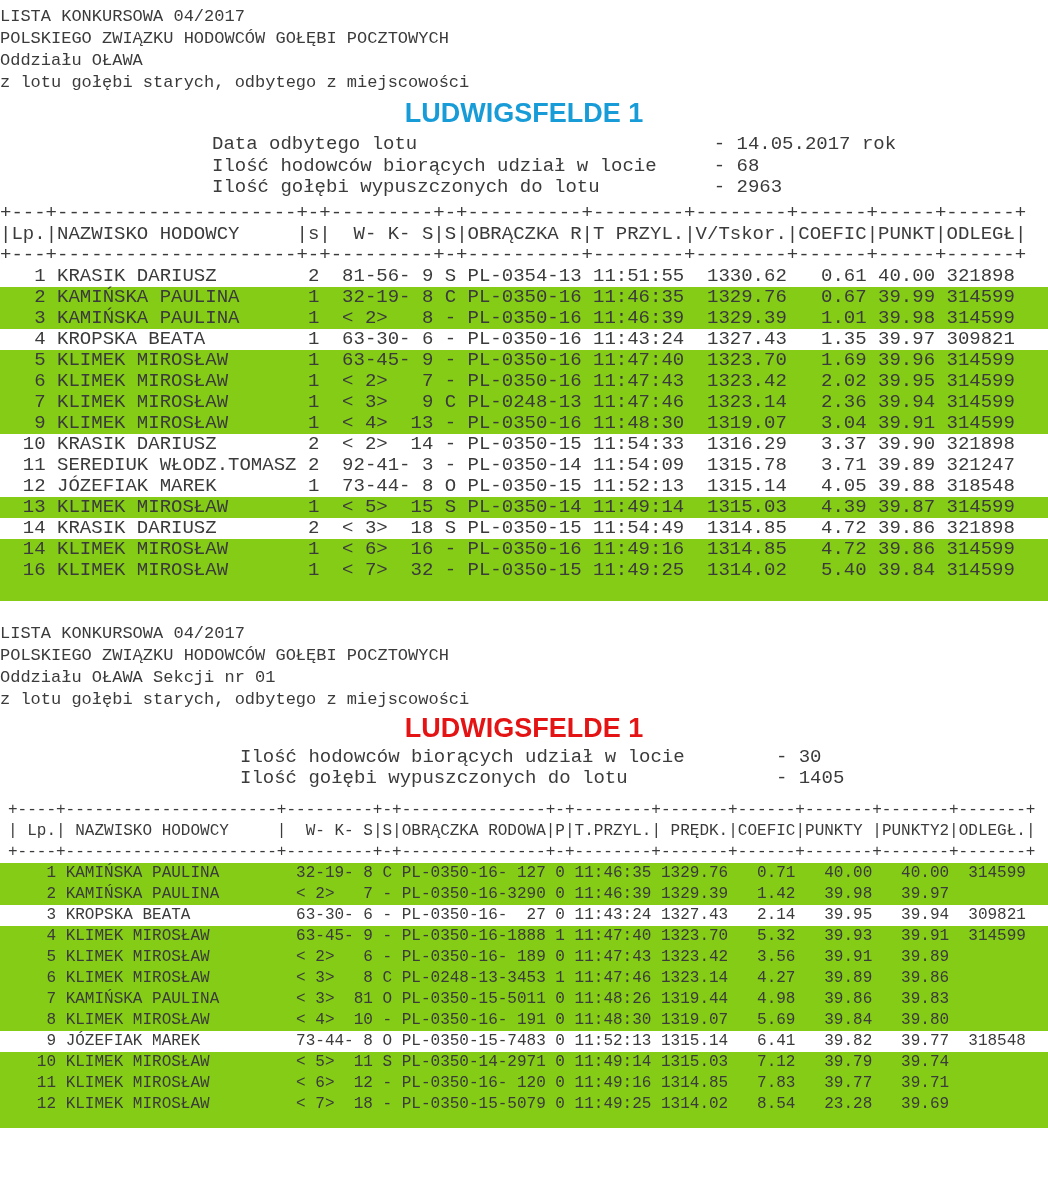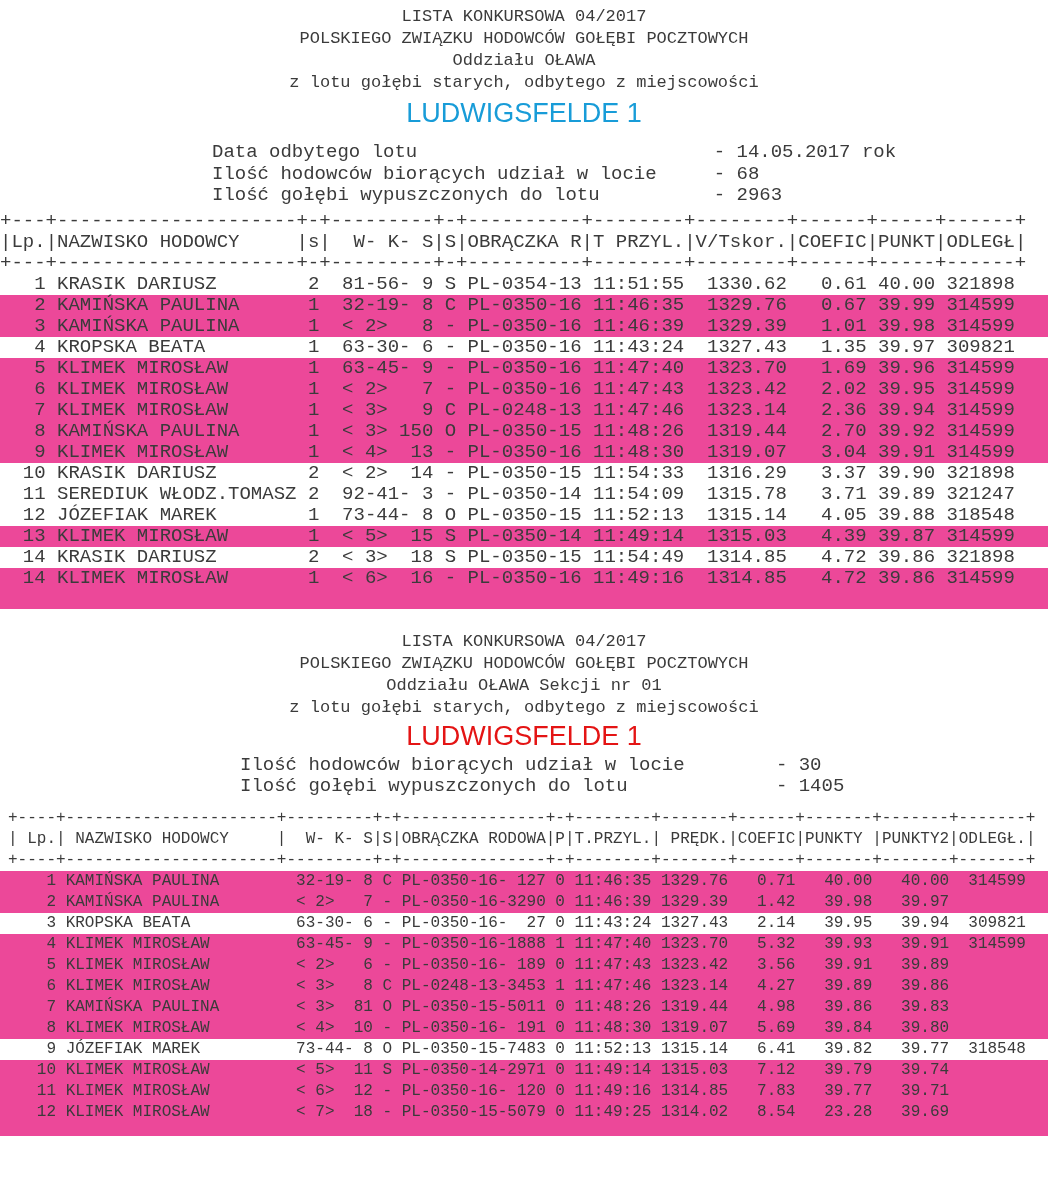--- a/index.html
+++ b/index.html
@@ -10,37 +10,37 @@
   }
   body {
     font-family: "Liberation Mono", "DejaVu Sans Mono", monospace;
     color: #3b3b3b;
   }
   .section { }
   #section-0 { padding-top: 6px; }
   #section-1 { margin-top: 22px; }
 
   .doc-title-line {
-    text-align: center;
+    text-align: left;
     font-size: 17px;
     line-height: 22px;
     white-space: pre;
   }
   .release-site {
     text-align: center;
     font-family: "Liberation Sans", sans-serif;
-    font-weight: normal;
+    font-weight: bold;
     font-size: 27px;
     line-height: 30px;
     margin-top: 4px;
   }
   #section-1 .release-site { margin-top: 2px; }
 
   .info-block {
-    margin-top: 14px;
+    margin-top: 6px;
     font-size: 19px;
     line-height: 21.5px;
   }
   #section-0 .info-block { margin-left: 212px; }
   #section-1 .info-block { margin-left: 240px; margin-top: 4px; }
   .info-label { display: inline-block; white-space: pre; vertical-align: top; }
   #section-0 .info-label { width: 44ch; }
   #section-1 .info-label { width: 47ch; }
   .info-value { white-space: pre; }
 
@@ -48,21 +48,21 @@
   #results-table-0 { font-size: 19px; }
   #section-1 .results-table { margin-top: 10px; }
   #results-table-1 { font-size: 16px; }
   #results-table-1 .tline { padding-left: 8px; }
 
   .tline {
     white-space: pre;
     line-height: 21px;
     height: 21px;
   }
-  .hl { background: #ec4899; }
+  .hl { background: #84cc16; }
   .tail { width: 100%; }
 </style>
 </head>
 <body>
 
 <div>
 
   <div class="section" id="section-0">
     <div class="doc-title-line">LISTA KONKURSOWA 04/2017</div>
     <div class="doc-title-line">POLSKIEGO ZWIĄZKU HODOWCÓW GOŁĘBI POCZTOWYCH</div>
@@ -78,28 +78,28 @@
         <div class="tline">+---+---------------------+-+---------+-+----------+--------+--------+------+-----+------+</div>
         <div class="tline">|<span>Lp.</span>|<span>NAZWISKO HODOWCY     </span>|<span>s</span>|<span>  W- K- S</span>|<span>S</span>|<span>OBRĄCZKA R</span>|<span>T PRZYL.</span>|<span>V/Tskor.</span>|<span>COEFIC</span>|<span>PUNKT</span>|<span>ODLEGŁ</span>|</div>
         <div class="tline">+---+---------------------+-+---------+-+----------+--------+--------+------+-----+------+</div>
         <div class="tline"> <span>  1</span> <span>KRASIK DARIUSZ       </span> <span>2</span> <span> 81-56- 9</span> <span>S</span> <span>PL-0354-13</span> <span>11:51:55</span> <span> 1330.62</span> <span>  0.61</span> <span>40.00</span> <span>321898</span> </div>
         <div class="tline hl"> <span>  2</span> <span>KAMIŃSKA PAULINA     </span> <span>1</span> <span> 32-19- 8</span> <span>C</span> <span>PL-0350-16</span> <span>11:46:35</span> <span> 1329.76</span> <span>  0.67</span> <span>39.99</span> <span>314599</span> </div>
         <div class="tline hl"> <span>  3</span> <span>KAMIŃSKA PAULINA     </span> <span>1</span> <span> &lt; 2&gt;   8</span> <span>-</span> <span>PL-0350-16</span> <span>11:46:39</span> <span> 1329.39</span> <span>  1.01</span> <span>39.98</span> <span>314599</span> </div>
         <div class="tline"> <span>  4</span> <span>KROPSKA BEATA        </span> <span>1</span> <span> 63-30- 6</span> <span>-</span> <span>PL-0350-16</span> <span>11:43:24</span> <span> 1327.43</span> <span>  1.35</span> <span>39.97</span> <span>309821</span> </div>
         <div class="tline hl"> <span>  5</span> <span>KLIMEK MIROSŁAW      </span> <span>1</span> <span> 63-45- 9</span> <span>-</span> <span>PL-0350-16</span> <span>11:47:40</span> <span> 1323.70</span> <span>  1.69</span> <span>39.96</span> <span>314599</span> </div>
         <div class="tline hl"> <span>  6</span> <span>KLIMEK MIROSŁAW      </span> <span>1</span> <span> &lt; 2&gt;   7</span> <span>-</span> <span>PL-0350-16</span> <span>11:47:43</span> <span> 1323.42</span> <span>  2.02</span> <span>39.95</span> <span>314599</span> </div>
         <div class="tline hl"> <span>  7</span> <span>KLIMEK MIROSŁAW      </span> <span>1</span> <span> &lt; 3&gt;   9</span> <span>C</span> <span>PL-0248-13</span> <span>11:47:46</span> <span> 1323.14</span> <span>  2.36</span> <span>39.94</span> <span>314599</span> </div>
-        <div class="tline hl"> <span>  8</span> <span>KAMIŃSKA PAULINA     </span> <span>1</span> <span> &lt; 3&gt; 150</span> <span>O</span> <span>PL-0350-15</span> <span>11:48:26</span> <span> 1319.44</span> <span>  2.70</span> <span>39.92</span> <span>314599</span> </div>
         <div class="tline hl"> <span>  9</span> <span>KLIMEK MIROSŁAW      </span> <span>1</span> <span> &lt; 4&gt;  13</span> <span>-</span> <span>PL-0350-16</span> <span>11:48:30</span> <span> 1319.07</span> <span>  3.04</span> <span>39.91</span> <span>314599</span> </div>
         <div class="tline"> <span> 10</span> <span>KRASIK DARIUSZ       </span> <span>2</span> <span> &lt; 2&gt;  14</span> <span>-</span> <span>PL-0350-15</span> <span>11:54:33</span> <span> 1316.29</span> <span>  3.37</span> <span>39.90</span> <span>321898</span> </div>
         <div class="tline"> <span> 11</span> <span>SEREDIUK WŁODZ.TOMASZ</span> <span>2</span> <span> 92-41- 3</span> <span>-</span> <span>PL-0350-14</span> <span>11:54:09</span> <span> 1315.78</span> <span>  3.71</span> <span>39.89</span> <span>321247</span> </div>
         <div class="tline"> <span> 12</span> <span>JÓZEFIAK MAREK       </span> <span>1</span> <span> 73-44- 8</span> <span>O</span> <span>PL-0350-15</span> <span>11:52:13</span> <span> 1315.14</span> <span>  4.05</span> <span>39.88</span> <span>318548</span> </div>
         <div class="tline hl"> <span> 13</span> <span>KLIMEK MIROSŁAW      </span> <span>1</span> <span> &lt; 5&gt;  15</span> <span>S</span> <span>PL-0350-14</span> <span>11:49:14</span> <span> 1315.03</span> <span>  4.39</span> <span>39.87</span> <span>314599</span> </div>
         <div class="tline"> <span> 14</span> <span>KRASIK DARIUSZ       </span> <span>2</span> <span> &lt; 3&gt;  18</span> <span>S</span> <span>PL-0350-15</span> <span>11:54:49</span> <span> 1314.85</span> <span>  4.72</span> <span>39.86</span> <span>321898</span> </div>
         <div class="tline hl"> <span> 14</span> <span>KLIMEK MIROSŁAW      </span> <span>1</span> <span> &lt; 6&gt;  16</span> <span>-</span> <span>PL-0350-16</span> <span>11:49:16</span> <span> 1314.85</span> <span>  4.72</span> <span>39.86</span> <span>314599</span> </div>
+        <div class="tline hl"> <span> 16</span> <span>KLIMEK MIROSŁAW      </span> <span>1</span> <span> &lt; 7&gt;  32</span> <span>-</span> <span>PL-0350-15</span> <span>11:49:25</span> <span> 1314.02</span> <span>  5.40</span> <span>39.84</span> <span>314599</span> </div>
         <div class="hl tail" style="height: 20px;"></div>
       </div>
   </div>
 
   <div class="section" id="section-1">
     <div class="doc-title-line">LISTA KONKURSOWA 04/2017</div>
     <div class="doc-title-line">POLSKIEGO ZWIĄZKU HODOWCÓW GOŁĘBI POCZTOWYCH</div>
     <div class="doc-title-line">Oddziału OŁAWA Sekcji nr 01</div>
     <div class="doc-title-line">z lotu gołębi starych, odbytego z miejscowości</div>
     <div class="release-site" id="site-1" style="color: rgb(228, 20, 20);">LUDWIGSFELDE 1</div>

